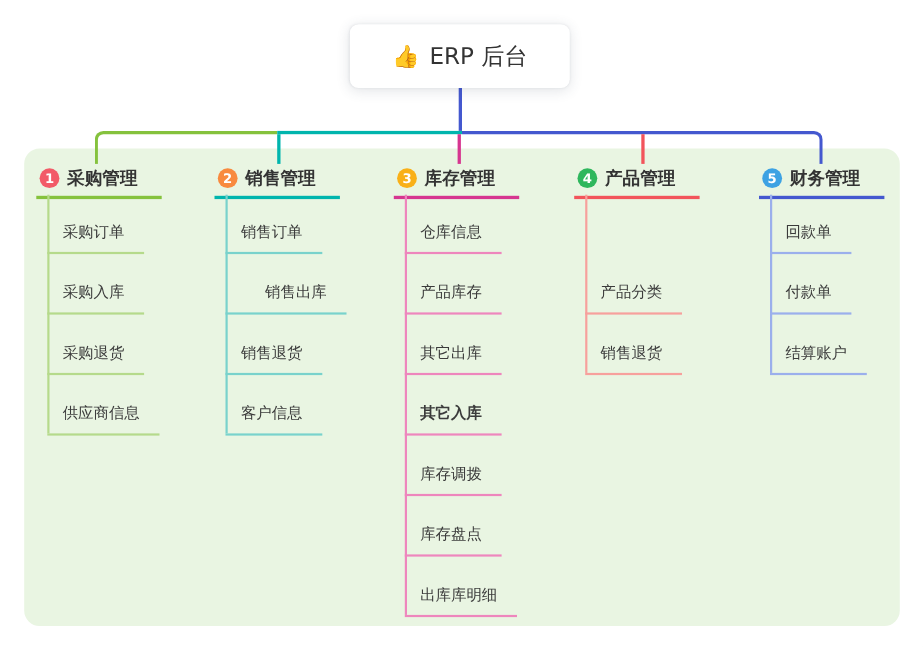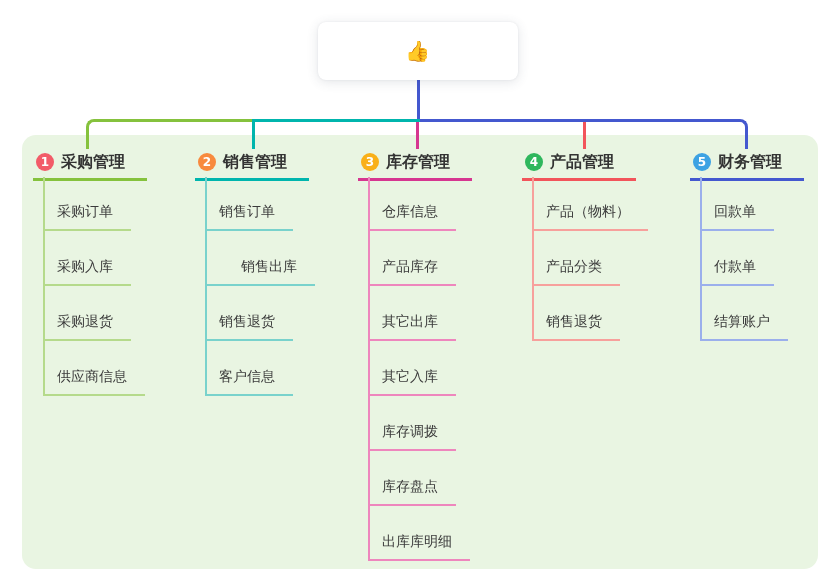--- a/index.html
+++ b/index.html
@@ -83,20 +83,21 @@
 </style>
 </head>
 <body>
 
 <div id="canvas">
 
   <div class="panel"></div>
 
   <div class="root-node">
     <span class="emoji">👍</span>
+    <span>ERP 后台</span>
   </div>
 
   <div id="connectors">
       <div class="line" style="left: 417px; top: 80px; width: 3px; height: 39px; background: rgb(68, 88, 207);"></div>
       <div class="line" style="left: 86px; top: 119px; width: 166px; height: 30px; border-left: 3px solid rgb(133, 194, 61); border-top: 3px solid rgb(133, 194, 61); border-top-left-radius: 8px;"></div>
       <div class="line" style="left: 252px; top: 119px; width: 168px; height: 3px; background: rgb(0, 181, 173);"></div>
       <div class="line" style="left: 252px; top: 122px; width: 3px; height: 27px; background: rgb(0, 181, 173);"></div>
       <div class="line" style="left: 420px; top: 119px; width: 328px; height: 30px; border-right: 3px solid rgb(68, 88, 207); border-top: 3px solid rgb(68, 88, 207); border-top-right-radius: 8px;"></div>
       <div class="line" style="left: 416px; top: 122px; width: 3px; height: 27px; background: rgb(214, 54, 144);"></div>
       <div class="line" style="left: 583px; top: 122px; width: 3px; height: 27px; background: rgb(242, 84, 91);"></div>
@@ -126,32 +127,31 @@
       </div>
       <div class="branch-col" style="left: 358px; top: 150px; height: 465px;">
         <div class="branch-header" style="border-bottom-color: rgb(214, 54, 144);">
           <div class="badge" style="background: rgb(249, 176, 24);">3</div>
           <div>库存管理</div>
         </div>
         <div class="spine" style="left: 10px; top: 27px; height: 382px; background: rgb(238, 134, 189);"></div>
         <div class="child-node" style="left: 10px; top: 43px; border-bottom-color: rgb(238, 134, 189);">仓库信息</div>
         <div class="child-node" style="left: 10px; top: 98px; border-bottom-color: rgb(238, 134, 189);">产品库存</div>
         <div class="child-node" style="left: 10px; top: 153px; border-bottom-color: rgb(238, 134, 189);">其它出库</div>
-        <div class="child-node" style="left: 10px; top: 208px; border-bottom-color: rgb(238, 134, 189);">其它入库</div>
+        <div class="child-node" style="left: 10px; top: 208px; border-bottom-color: rgb(238, 134, 189); font-weight: bold;">其它入库</div>
         <div class="child-node" style="left: 10px; top: 263px; border-bottom-color: rgb(238, 134, 189);">库存调拨</div>
         <div class="child-node" style="left: 10px; top: 318px; border-bottom-color: rgb(238, 134, 189);">库存盘点</div>
         <div class="child-node" style="left: 10px; top: 373px; border-bottom-color: rgb(238, 134, 189);">出库库明细</div>
       </div>
       <div class="branch-col" style="left: 522px; top: 150px; height: 245px;">
         <div class="branch-header" style="border-bottom-color: rgb(242, 84, 91);">
           <div class="badge" style="background: rgb(47, 183, 93);">4</div>
           <div>产品管理</div>
         </div>
         <div class="spine" style="left: 10px; top: 27px; height: 162px; background: rgb(247, 160, 156);"></div>
-        <div class="child-node" style="left: 10px; top: 43px; border-bottom-color: rgb(247, 160, 156);">产品（物料）</div>
         <div class="child-node" style="left: 10px; top: 98px; border-bottom-color: rgb(247, 160, 156);">产品分类</div>
         <div class="child-node" style="left: 10px; top: 153px; border-bottom-color: rgb(247, 160, 156);">销售退货</div>
       </div>
       <div class="branch-col" style="left: 690px; top: 150px; height: 245px;">
         <div class="branch-header" style="border-bottom-color: rgb(68, 88, 207);">
           <div class="badge" style="background: rgb(61, 162, 227);">5</div>
           <div>财务管理</div>
         </div>
         <div class="spine" style="left: 10px; top: 27px; height: 162px; background: rgb(155, 175, 236);"></div>
         <div class="child-node" style="left: 10px; top: 43px; border-bottom-color: rgb(155, 175, 236);">回款单</div>

